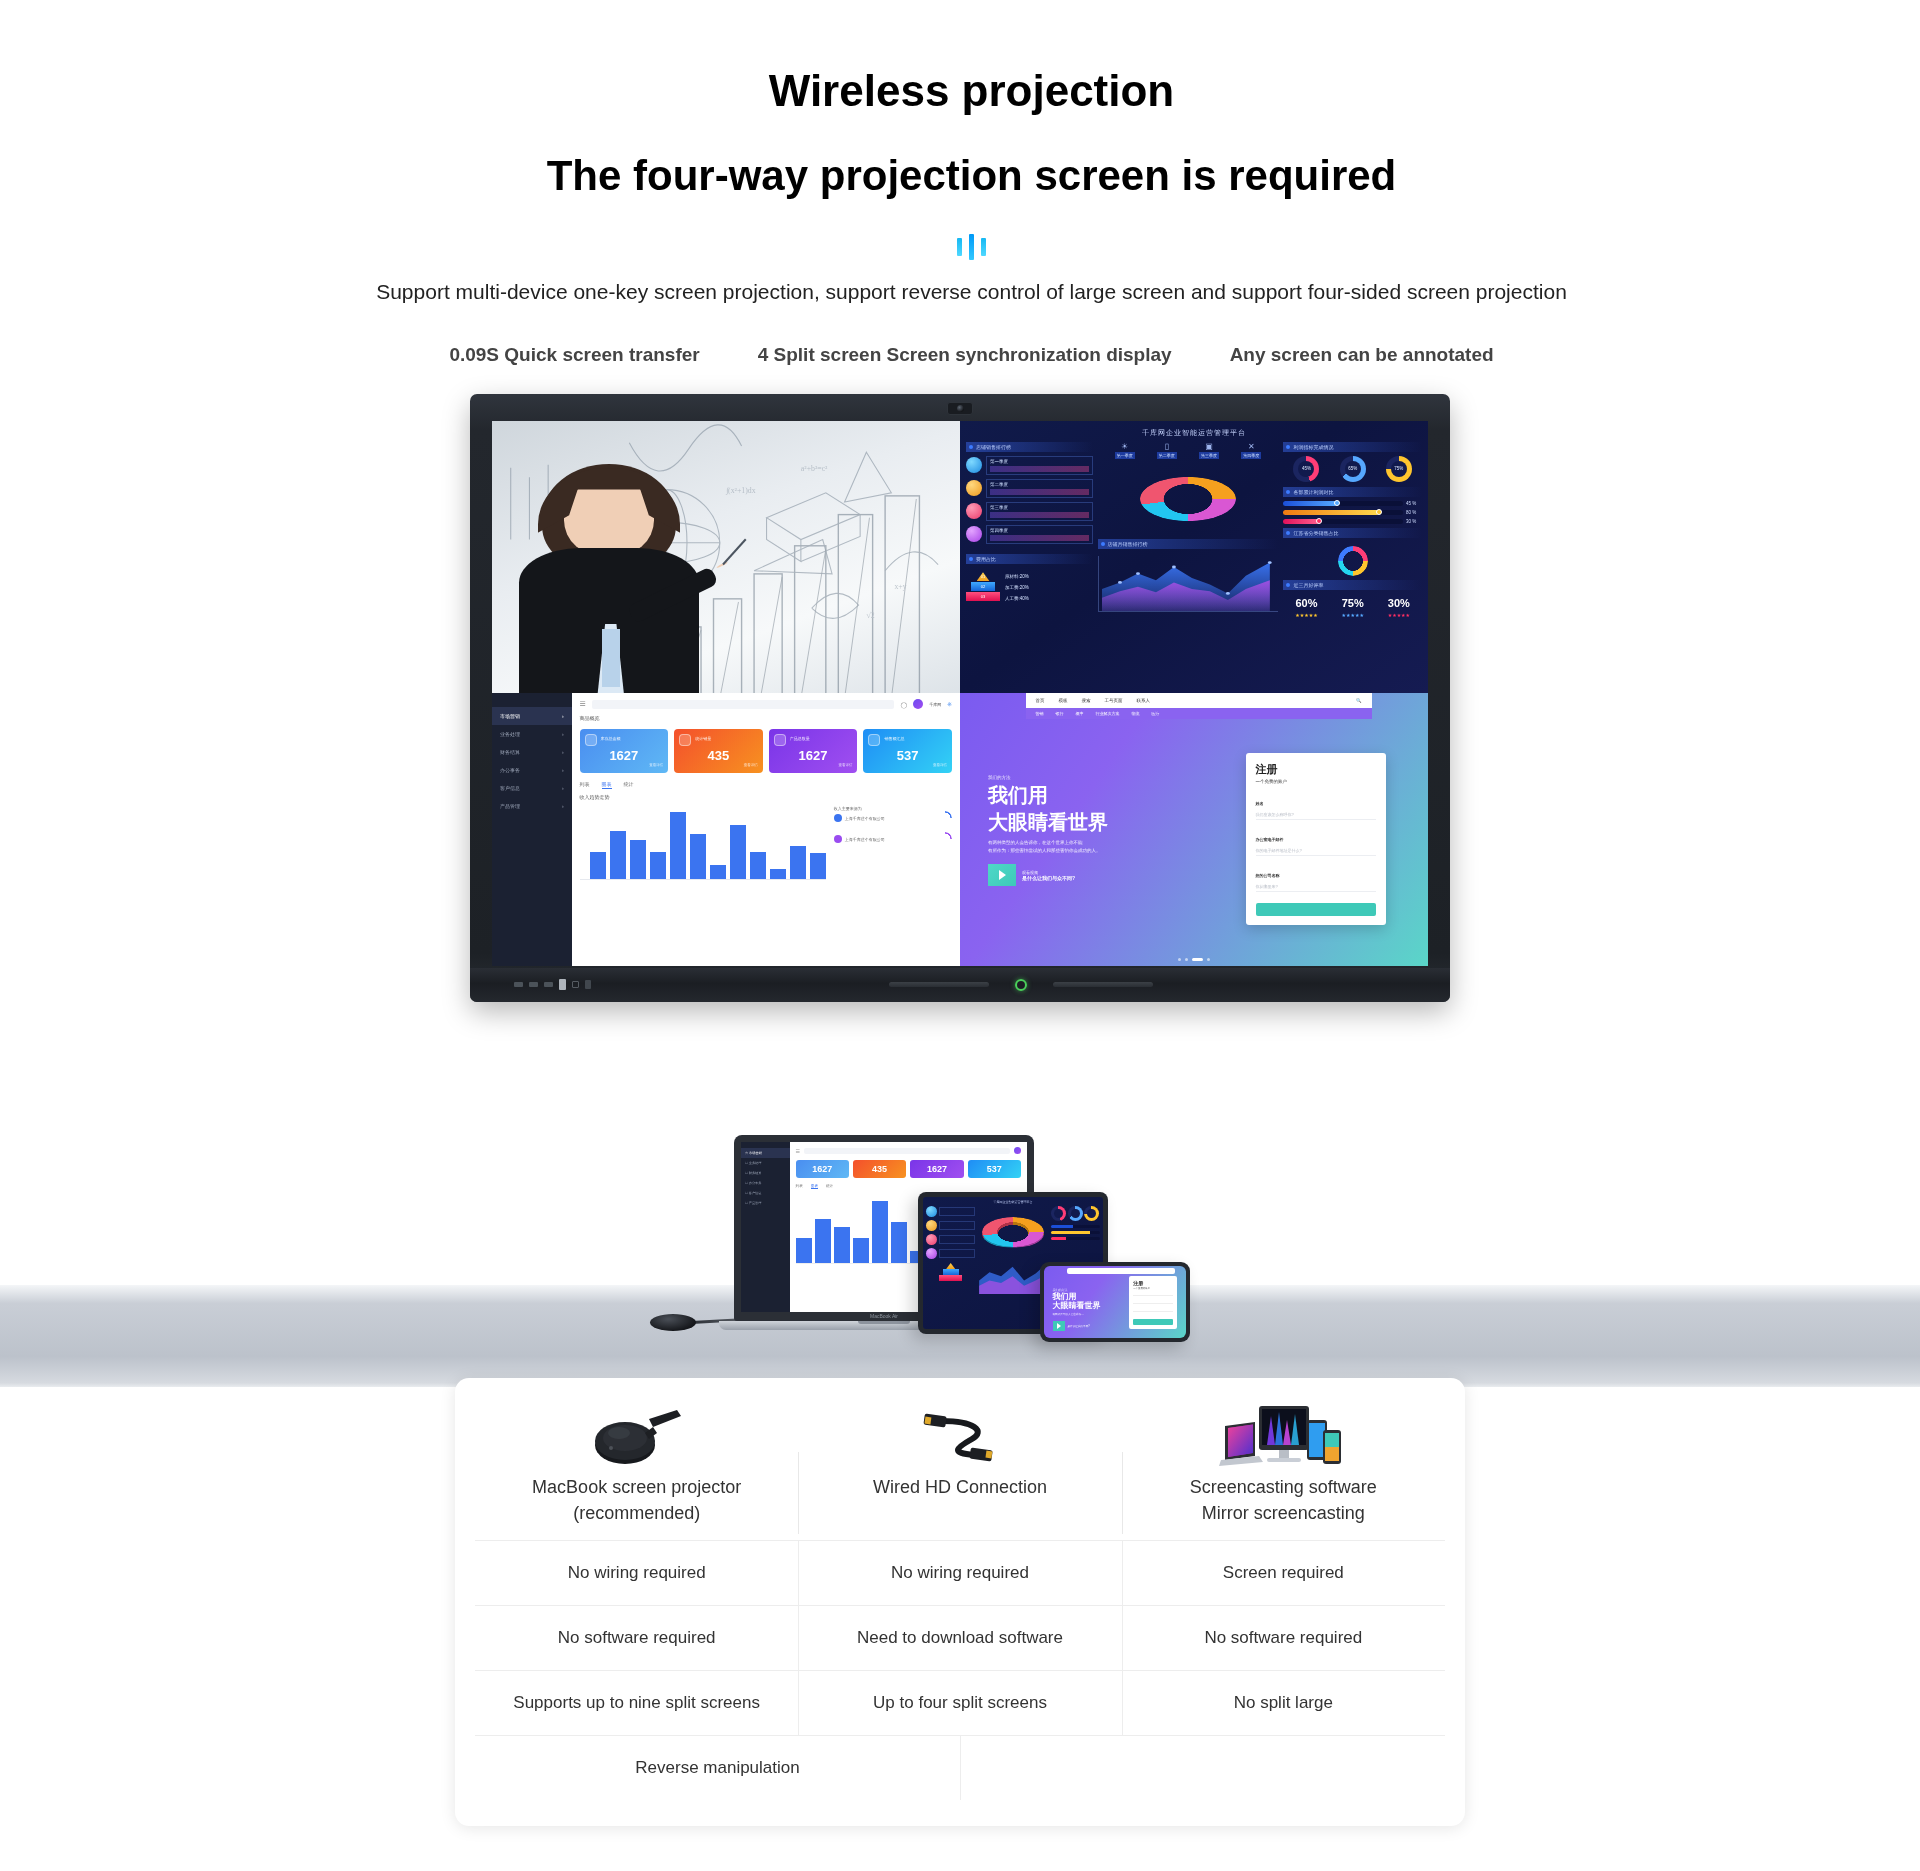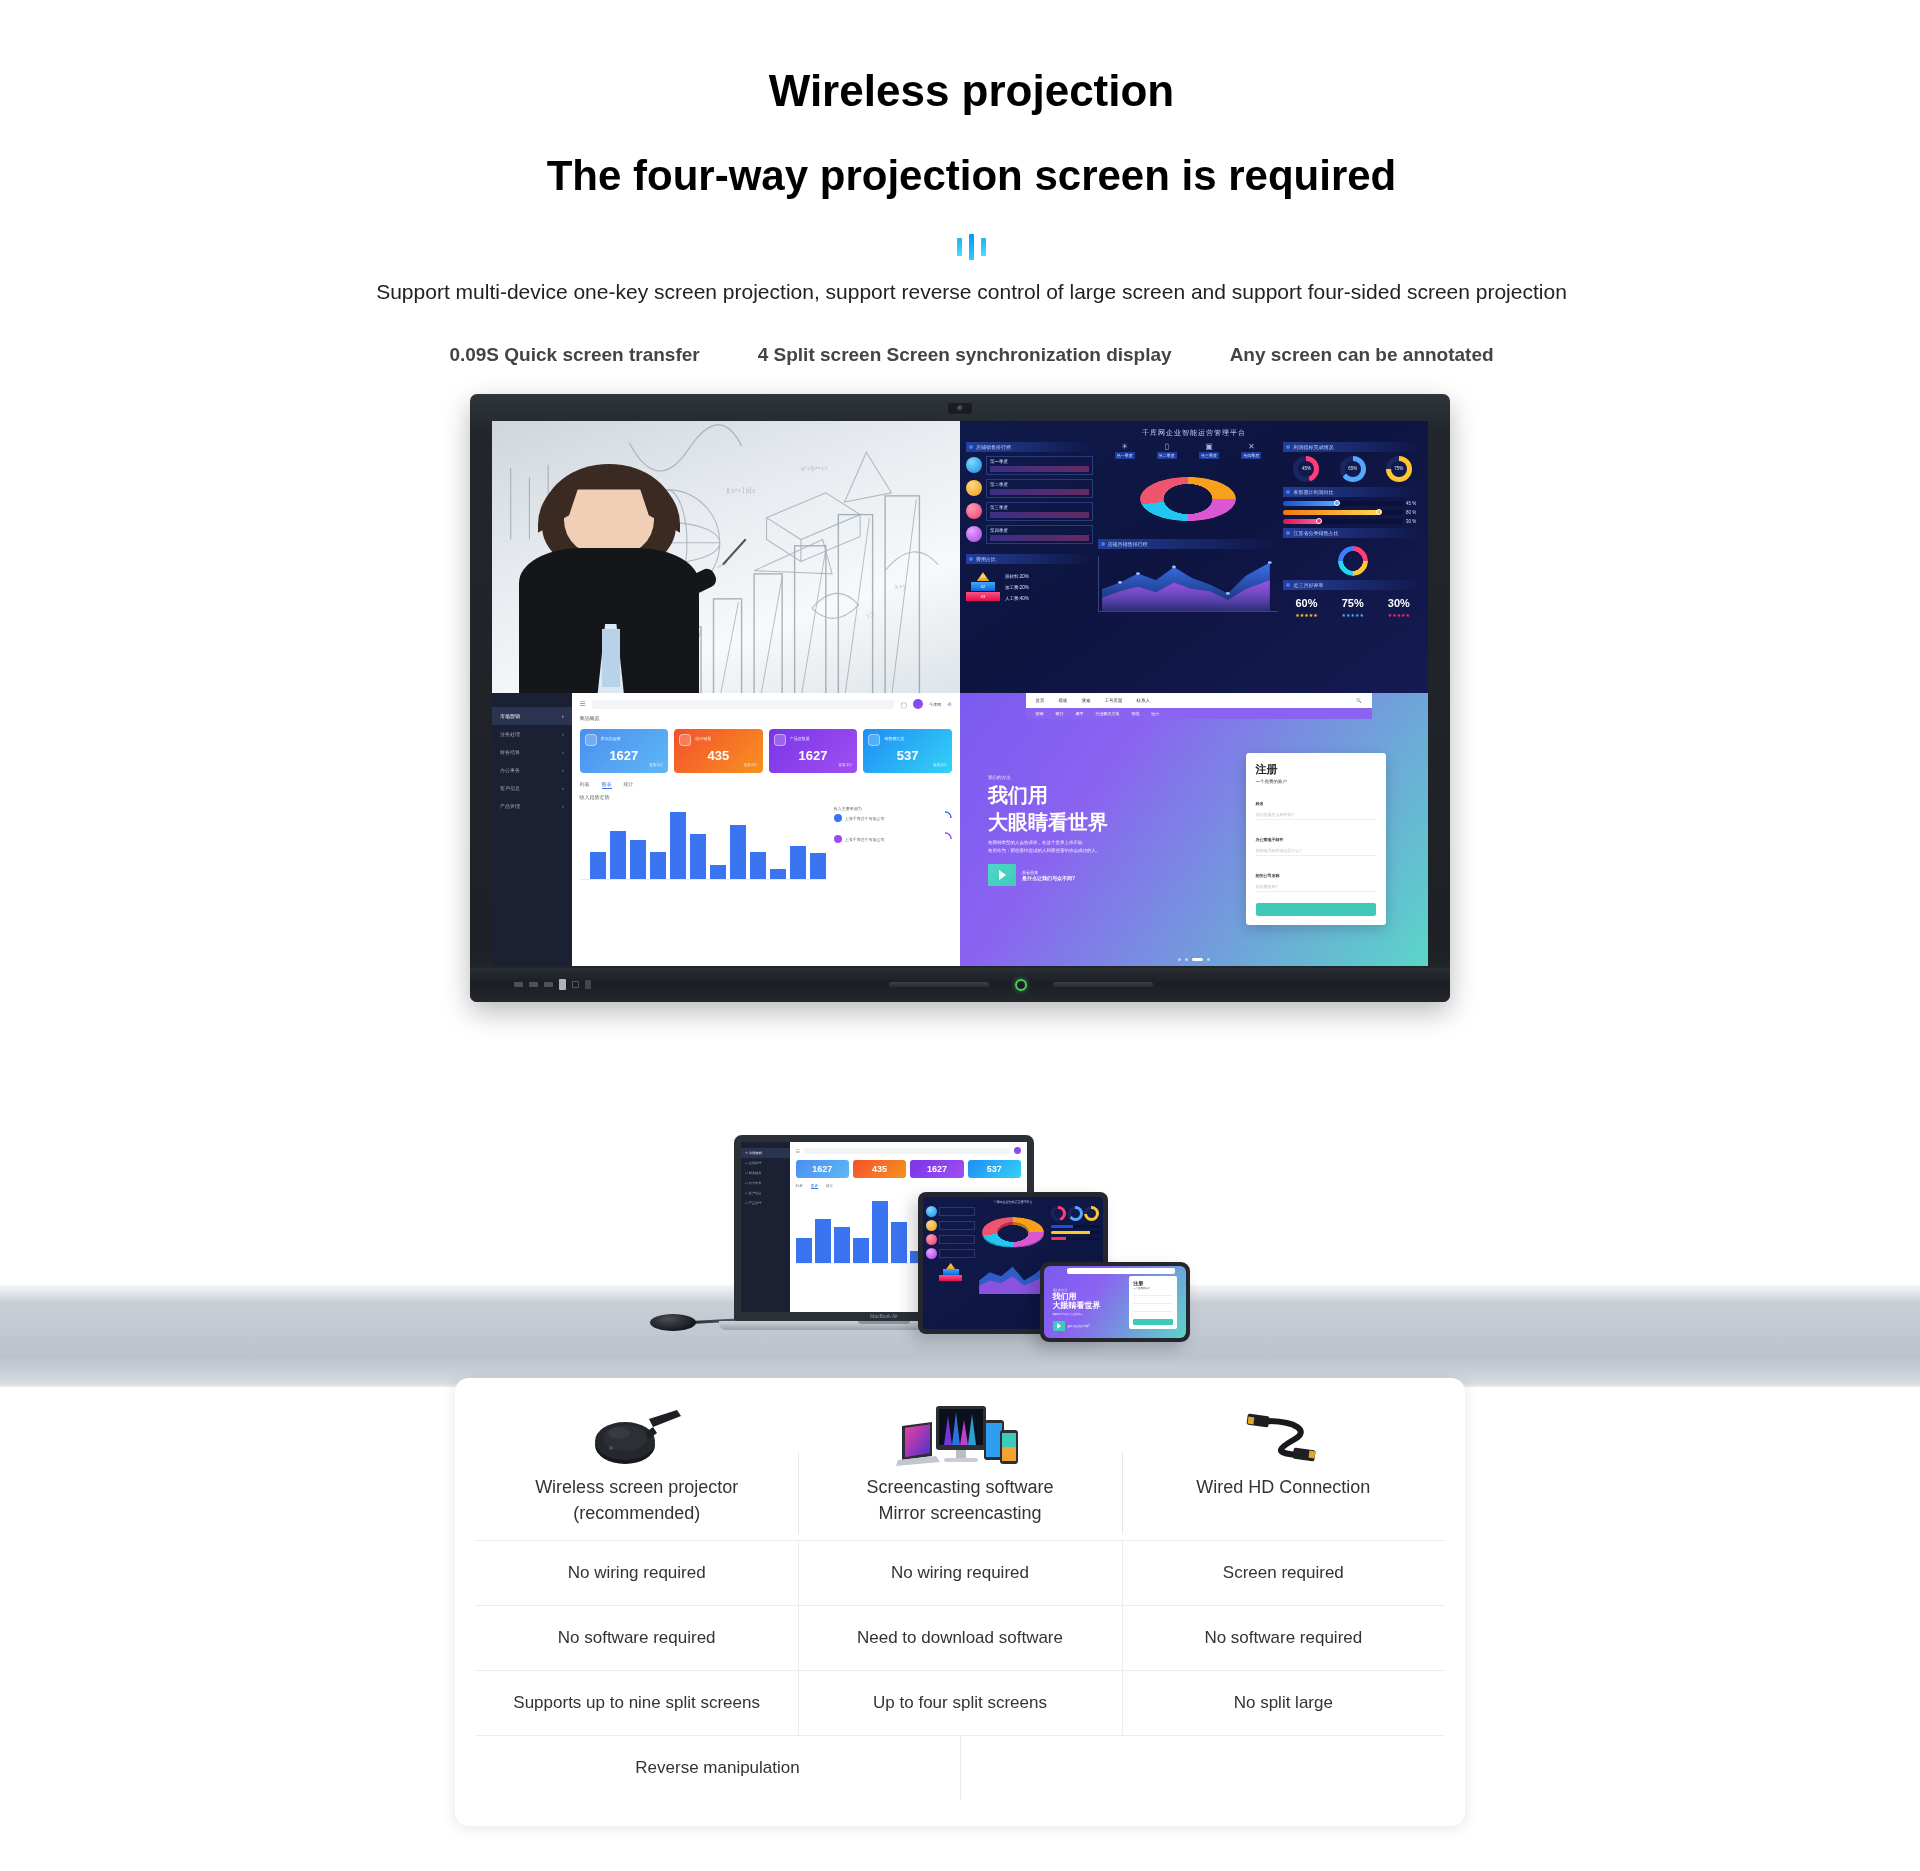--- a/index.html
+++ b/index.html
@@ -838,22 +838,37 @@
             <path d="M60 12 L88 3 L92 9 L64 20 Z" fill="#1d1f23"></path>
             <ellipse cx="36" cy="38" rx="30" ry="19" fill="#17191d"></ellipse>
             <ellipse cx="36" cy="34" rx="30" ry="19" fill="#24272c"></ellipse>
             <ellipse cx="36" cy="31" rx="22" ry="13" fill="#2c2f35"></ellipse>
             <ellipse cx="30" cy="26" rx="11" ry="6" fill="#3a3e45" opacity=".8"></ellipse>
             <path d="M56 26 L64 20 L68 26 L60 32 Z" fill="#1d1f23"></path>
             <circle cx="22" cy="41" r="2" fill="#4d5158"></circle>
           </svg>
         </div>
         <div class="h-label">
-          <div>Wireless screen projector</div>
+          <div>MacBook screen projector</div>
           <div>(recommended)</div>
+        </div>
+      </div>
+
+      <div>
+        <div class="icon-slot">
+          <svg class="ic-cable" width="96" height="66" viewBox="0 0 96 66">
+            <path d="M30 16 C62 16 74 26 60 34 C44 43 38 48 62 50" fill="none" stroke="#17191d" stroke-width="6" stroke-linecap="round"></path>
+            <rect x="12" y="10" width="22" height="11" rx="2" fill="#1d1f23" transform="rotate(8 23 16)"></rect>
+            <rect x="13" y="12" width="6" height="7" fill="#e0a92a" transform="rotate(8 16 15)"></rect>
+            <rect x="58" y="44" width="22" height="11" rx="2" fill="#1d1f23" transform="rotate(8 69 50)"></rect>
+            <rect x="74" y="46" width="6" height="7" fill="#e0a92a" transform="rotate(8 77 49)"></rect>
+          </svg>
+        </div>
+        <div class="h-label">
+          <div>Wired HD Connection</div>
         </div>
       </div>
 
       <div>
         <div class="icon-slot">
           <svg class="ic-devices" width="128" height="68" viewBox="0 0 128 68">
             <rect x="40" y="2" width="50" height="44" rx="3" fill="#2b2e33"></rect>
             <rect x="43" y="5" width="44" height="36" fill="#0c0f1c"></rect>
             <path d="M48 41 L52 12 L56 41 Z" fill="#7d3cf0" opacity=".9"></path>
             <path d="M56 41 L60 8 L64 41 Z" fill="#2f7df0" opacity=".9"></path>
@@ -876,35 +891,20 @@
             <rect x="104" y="26" width="18" height="34" rx="3" fill="#2b2e33"></rect>
             <rect x="106" y="29" width="14" height="28" fill="#f0a42f"></rect>
             <rect x="106" y="29" width="14" height="14" fill="#3ec9b8"></rect>
           </svg>
         </div>
         <div class="h-label">
           <div>Screencasting software</div>
           <div>Mirror screencasting</div>
         </div>
       </div>
-
-      <div>
-        <div class="icon-slot">
-          <svg class="ic-cable" width="96" height="66" viewBox="0 0 96 66">
-            <path d="M30 16 C62 16 74 26 60 34 C44 43 38 48 62 50" fill="none" stroke="#17191d" stroke-width="6" stroke-linecap="round"></path>
-            <rect x="12" y="10" width="22" height="11" rx="2" fill="#1d1f23" transform="rotate(8 23 16)"></rect>
-            <rect x="13" y="12" width="6" height="7" fill="#e0a92a" transform="rotate(8 16 15)"></rect>
-            <rect x="58" y="44" width="22" height="11" rx="2" fill="#1d1f23" transform="rotate(8 69 50)"></rect>
-            <rect x="74" y="46" width="6" height="7" fill="#e0a92a" transform="rotate(8 77 49)"></rect>
-          </svg>
-        </div>
-        <div class="h-label">
-          <div>Wired HD Connection</div>
-        </div>
-      </div>
     </div>
 
     <div class="cmp-row">
       <div>No wiring required</div>
       <div>No wiring required</div>
       <div>Screen required</div>
     </div>
     <div class="cmp-row">
       <div>No software required</div>
       <div>Need to download software</div>

